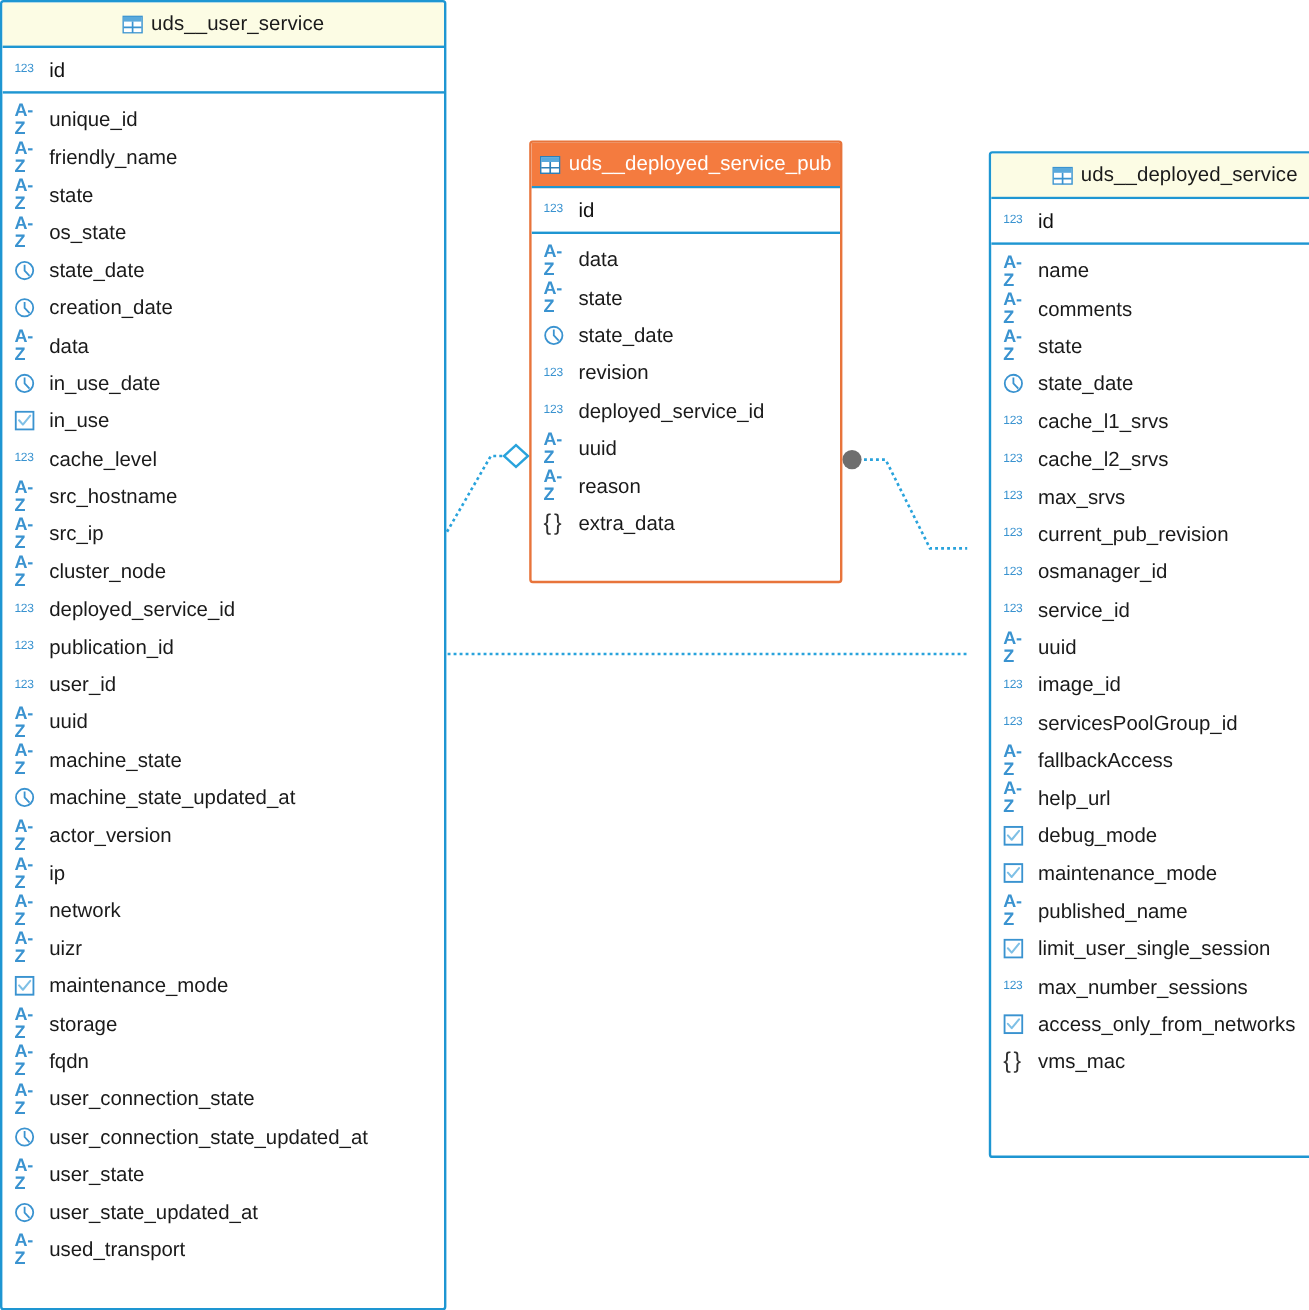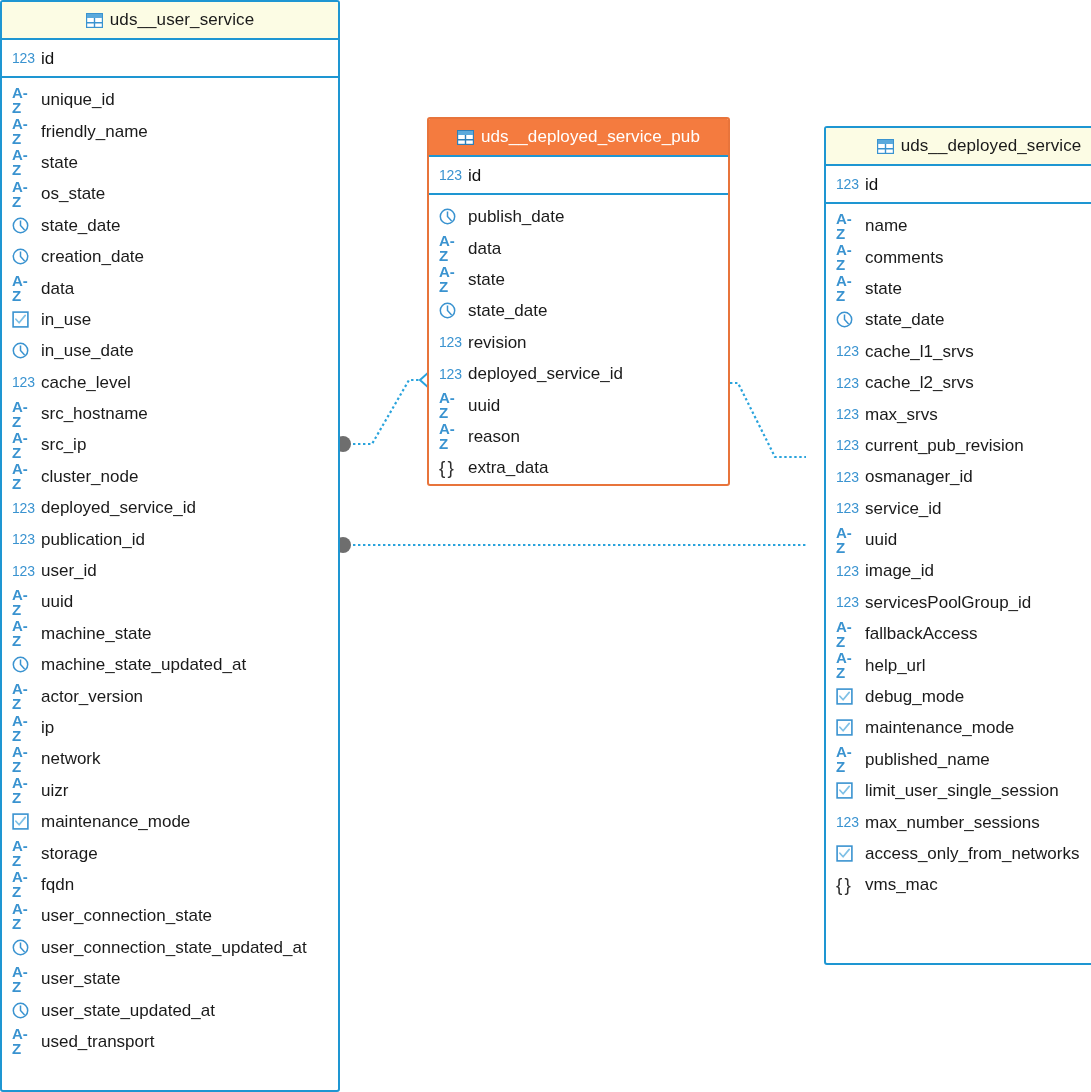--- a/index.html
+++ b/index.html
@@ -104,21 +104,21 @@
     flex: 0 0 auto;
     width: 22px;
     display: flex;
     align-items: center;
     justify-content: flex-start;
     color: #3A93D0;
     font-size: 13.5px;
     line-height: 1;
     letter-spacing: -.2px;
   }
-  .type-icon.num { font-size: 14px; }
+  .type-icon.num { font-size: 10px; }
   .type-icon.str { font-size: 15px; font-weight: bold; }
   .type-icon svg { display: block; }
   .type-icon.json {
     font-size: 19px;
     color: #2F2F2F;
     letter-spacing: -1.5px;
     font-family: "Liberation Sans", sans-serif;
   }
 
   
@@ -145,21 +145,21 @@
     <path d="M 710 383 L 738 383 L 775 457 L 806 457" fill="none" stroke="#29A3DC" stroke-width="2.2" stroke-dasharray="2.4 2.6" stroke-linecap="butt"></path>
     <circle cx="710" cy="383" r="8" fill="#6E6E6E"></circle>
   </g>
 
   <g>
     <path d="M 343 545 L 806 545" fill="none" stroke="#29A3DC" stroke-width="2.2" stroke-dasharray="2.4 2.6" stroke-linecap="butt"></path>
     <circle cx="343" cy="545" r="8" fill="#6E6E6E"></circle>
   </g>
 </svg>
 
-<div class="entity" style="left:0px; top:0px; width:340px; height:1092px;">
+<div class="entity" style="left:0px; top:0px; width:372px; height:1092px;">
   <div class="entity-header">
     <svg class="tbl-icon" viewBox="0 0 17 15">
       <rect x="0.5" y="0.5" width="16" height="14" fill="#ffffff" stroke="#3A93D0" stroke-width="1.4"></rect>
       <rect x="1" y="1" width="15" height="4" fill="#5AA9DC"></rect>
       <line x1="8.5" y1="5" x2="8.5" y2="14.5" stroke="#3A93D0" stroke-width="1.4"></line>
       <line x1="1" y1="9.8" x2="16" y2="9.8" stroke="#3A93D0" stroke-width="1.4"></line>
     </svg>
     <span class="entity-title">uds__user_service</span>
   </div>
 
@@ -203,36 +203,36 @@
         </span>
         <span class="col-name">creation_date</span>
       </div>
       <div class="col-row">
         <span class="type-icon str">A-Z</span>
         <span class="col-name">data</span>
       </div>
       <div class="col-row">
         <span class="type-icon">
           <svg width="17" height="17" viewBox="0 0 17 17">
+            <circle cx="8.5" cy="8.5" r="7.2" fill="none" stroke="#3A93D0" stroke-width="1.5"></circle>
+            <path d="M 8.5 3.6 L 8.5 8.5 L 12.6 12.9" fill="none" stroke="#3A93D0" stroke-width="1.5"></path>
+          </svg>
+        </span>
+        <span class="col-name">in_use_date</span>
+      </div>
+      <div class="col-row">
+        <span class="type-icon">
+          <svg width="17" height="17" viewBox="0 0 17 17">
             <rect x="1.1" y="1.1" width="14.8" height="14.8" fill="#ffffff" stroke="#3A93D0" stroke-width="1.6"></rect>
             <path d="M 3.9 8.2 L 7.1 11.8 L 13.2 4.4" fill="none" stroke="#7FC0E6" stroke-width="1.7" stroke-linecap="round" stroke-linejoin="round"></path>
           </svg>
         </span>
         <span class="col-name">in_use</span>
       </div>
       <div class="col-row">
-        <span class="type-icon">
-          <svg width="17" height="17" viewBox="0 0 17 17">
-            <circle cx="8.5" cy="8.5" r="7.2" fill="none" stroke="#3A93D0" stroke-width="1.5"></circle>
-            <path d="M 8.5 3.6 L 8.5 8.5 L 12.6 12.9" fill="none" stroke="#3A93D0" stroke-width="1.5"></path>
-          </svg>
-        </span>
-        <span class="col-name">in_use_date</span>
-      </div>
-      <div class="col-row">
         <span class="type-icon num">123</span>
         <span class="col-name">cache_level</span>
       </div>
       <div class="col-row">
         <span class="type-icon str">A-Z</span>
         <span class="col-name">src_hostname</span>
       </div>
       <div class="col-row">
         <span class="type-icon str">A-Z</span>
         <span class="col-name">src_ip</span>
@@ -329,46 +329,37 @@
         </span>
         <span class="col-name">user_state_updated_at</span>
       </div>
       <div class="col-row">
         <span class="type-icon str">A-Z</span>
         <span class="col-name">used_transport</span>
       </div>
     </div>
 </div>
 
-<div class="entity accent-orange" style="left:427px; top:117px; width:303px; height:369px;">
+<div class="entity accent-orange" style="left:441px; top:117px; width:261px; height:369px;">
   <div class="entity-header">
     <svg class="tbl-icon" viewBox="0 0 17 15">
       <rect x="0.5" y="0.5" width="16" height="14" fill="#ffffff" stroke="#2E7FB8" stroke-width="1.4"></rect>
       <rect x="1" y="1" width="15" height="4" fill="#5AA9DC"></rect>
       <line x1="8.5" y1="5" x2="8.5" y2="14.5" stroke="#2E7FB8" stroke-width="1.4"></line>
       <line x1="1" y1="9.8" x2="16" y2="9.8" stroke="#2E7FB8" stroke-width="1.4"></line>
     </svg>
     <span class="entity-title">uds__deployed_service_pub</span>
   </div>
 
   <div class="pk-row">
     <span class="type-icon num">123</span>
     <span class="col-name">id</span>
   </div>
 
   <div class="col-list">
-      <div class="col-row">
-        <span class="type-icon">
-          <svg width="17" height="17" viewBox="0 0 17 17">
-            <circle cx="8.5" cy="8.5" r="7.2" fill="none" stroke="#3A93D0" stroke-width="1.5"></circle>
-            <path d="M 8.5 3.6 L 8.5 8.5 L 12.6 12.9" fill="none" stroke="#3A93D0" stroke-width="1.5"></path>
-          </svg>
-        </span>
-        <span class="col-name">publish_date</span>
-      </div>
       <div class="col-row">
         <span class="type-icon str">A-Z</span>
         <span class="col-name">data</span>
       </div>
       <div class="col-row">
         <span class="type-icon str">A-Z</span>
         <span class="col-name">state</span>
       </div>
       <div class="col-row">
         <span class="type-icon">

